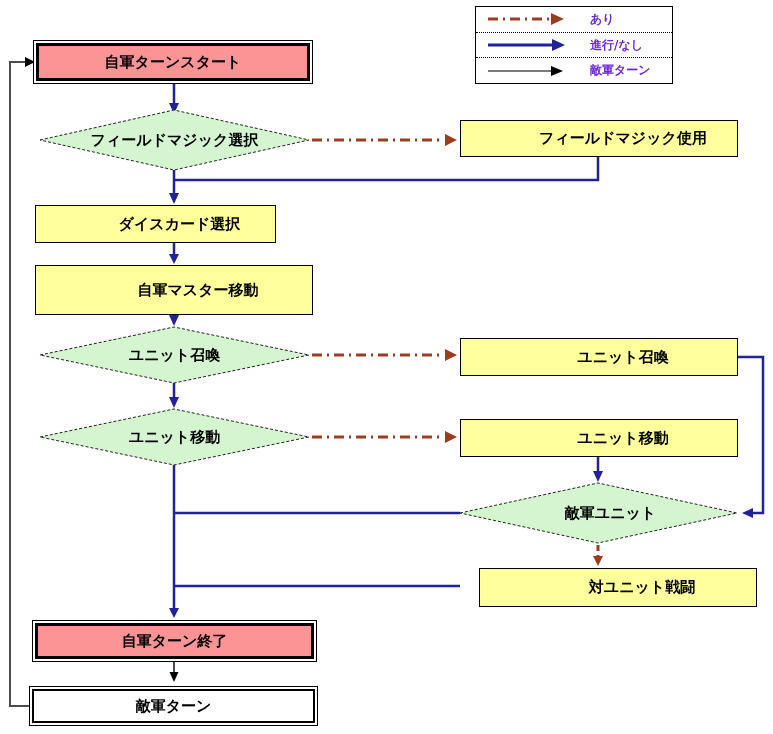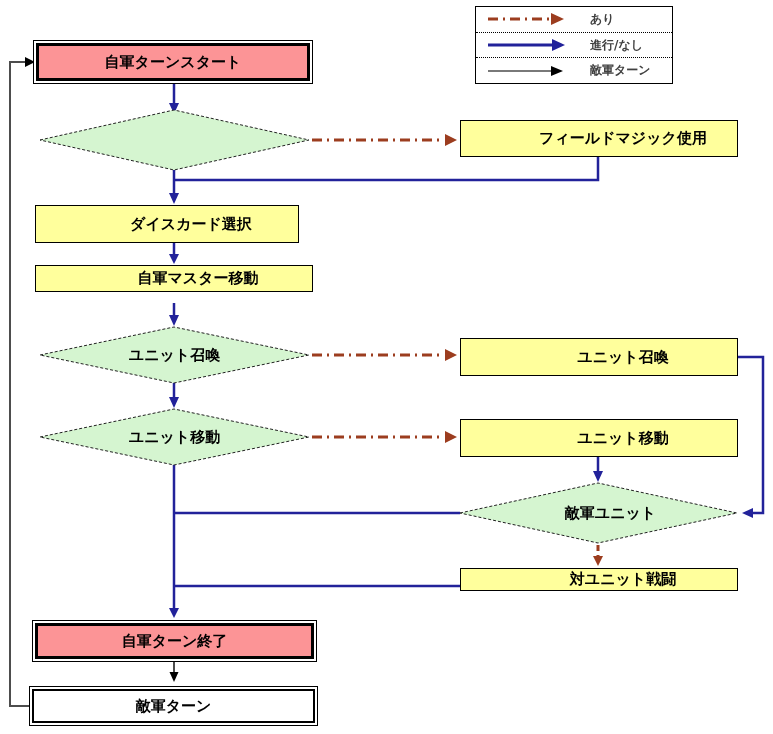--- a/index.html
+++ b/index.html
@@ -38,21 +38,21 @@
         background:#fff;padding:2px;}
   .term-inner{box-sizing:border-box;width:100%;height:100%;display:flex;align-items:center;justify-content:center;}
   .term-inner.pink{border:3.5px solid var(--border,#000);background:var(--node-terminator-fill,#FC9496);}
   .term-inner.white{border:2.5px solid var(--border,#000);background:var(--node-enemy-fill,#FFFFFF);}
 
   .legend{position:absolute;left:475px;top:6px;width:198px;height:78px;box-sizing:border-box;
           border:1.4px solid #000;background:#fff;display:flex;flex-direction:column;}
   .legend-row{flex:1;display:flex;align-items:center;padding-left:8px;}
   .legend-row + .legend-row{border-top:1px dotted #000;text-align:right;}
   .legend-swatch{width:92px;height:14px;flex:none;}
-  .legend-label{font-size:12px;font-weight:700;color:#404040;margin-left:14px;white-space:nowrap;}
+  .legend-label{font-size:12px;font-weight:700;color:#6d28d9;margin-left:14px;white-space:nowrap;}
 </style>
 </head>
 <body>
 
 <div id="canvas">
 
   <svg id="wires" viewBox="0 0 773 734">
 
     <g>
       <path class="ln-gray" d="M33,706 H10 V62 H25"></path>
@@ -167,36 +167,39 @@
 
   <div class="term" style="left:29px;top:686px;width:289px;height:40px;">
     <div class="term-inner white">
       <span class="node-label">敵軍ターン</span>
     </div>
   </div>
 
   <div class="proc" style="left:460px;top:120px;width:278px;height:37px;">
     <span class="node-label">フィールドマジック使用</span>
   </div>
-  <div class="proc" style="left:35px;top:205px;width:264px;height:38px;">
+  <div class="proc" style="left:35px;top:205px;width:241px;height:38px;">
     <span class="node-label">ダイスカード選択</span>
   </div>
-  <div class="proc" style="left:35px;top:265px;width:278px;height:27px;">
+  <div class="proc" style="left:35px;top:265px;width:278px;height:50px;">
     <span class="node-label">自軍マスター移動</span>
   </div>
   <div class="proc" style="left:460px;top:338px;width:278px;height:38px;">
     <span class="node-label">ユニット召喚</span>
   </div>
   <div class="proc" style="left:460px;top:419px;width:278px;height:38px;">
     <span class="node-label">ユニット移動</span>
   </div>
-  <div class="proc" style="left:460px;top:568px;width:278px;height:23px;">
+  <div class="proc" style="left:479px;top:568px;width:278px;height:39px;">
     <span class="node-label">対ユニット戦闘</span>
   </div>
 
+  <div class="diamond-label" style="left:40px;top:110px;width:269px;height:60px;">
+    <span class="node-label">フィールドマジック選択</span>
+  </div>
   <div class="diamond-label" style="left:40px;top:327px;width:269px;height:56px;">
     <span class="node-label">ユニット召喚</span>
   </div>
   <div class="diamond-label" style="left:40px;top:409px;width:269px;height:56px;">
     <span class="node-label">ユニット移動</span>
   </div>
   <div class="diamond-label" style="left:472px;top:483px;width:277px;height:60px;">
     <span class="node-label">敵軍ユニット</span>
   </div>
 

